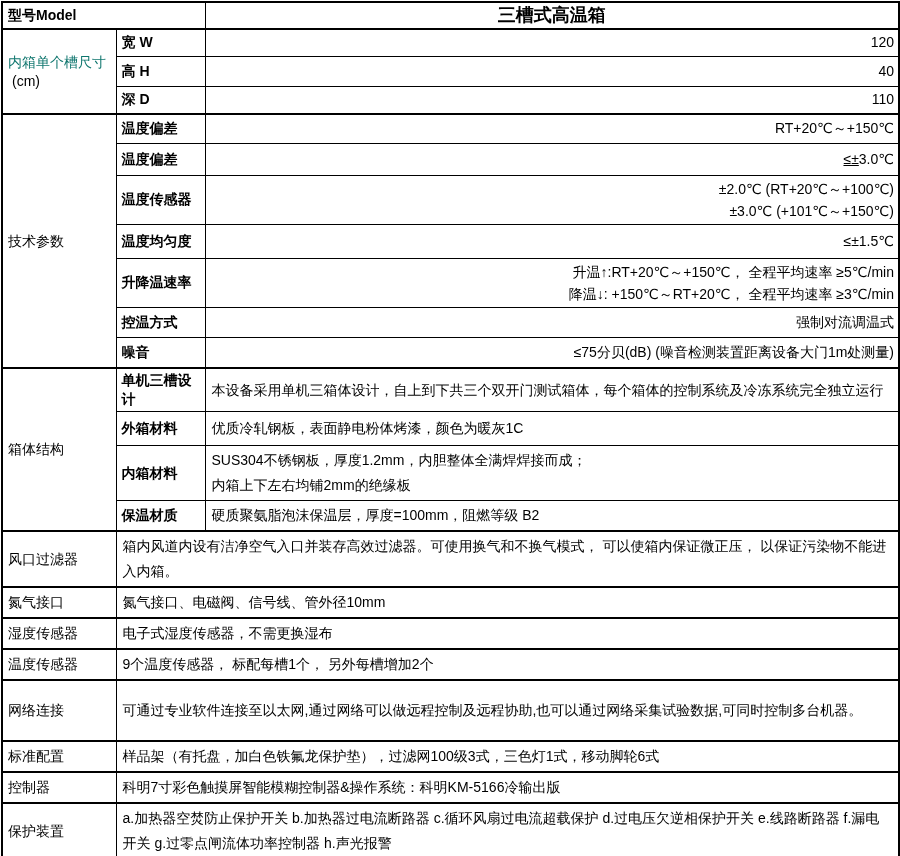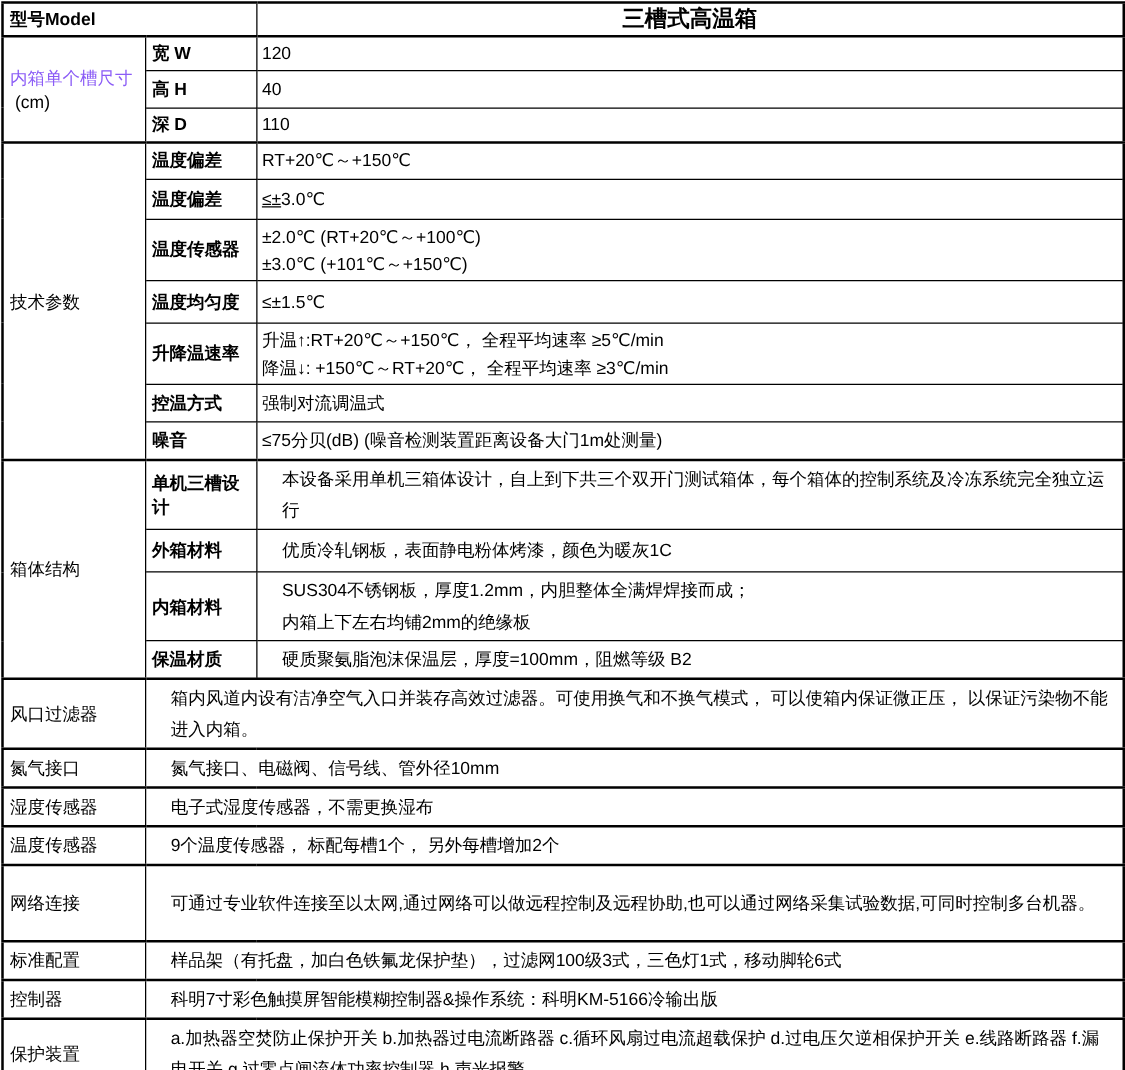--- a/index.html
+++ b/index.html
@@ -30,26 +30,26 @@
     border: 1px solid #000000;
     vertical-align: middle;
     padding: 2px 4px;
     line-height: 19px;
     overflow: hidden;
   }
   tr.sec > td { border-top-width: 2px; margin-top: 24px; }
   td.grp { text-align: left; padding-left: 5px; }
   td.sub { text-align: left; padding-left: 5px; font-weight: bold; }
   td.lbl { text-align: left; padding-left: 5px; }
-  td.val-c { text-align: left; }
-  td.val-l { text-align: left; padding-left: 20px; padding-right: 6px; line-height: 25px; }
+  td.val-c { text-align: right; }
+  td.val-l { text-align: left; padding-left: 6px; padding-right: 6px; line-height: 25px; }
   td.val-c .ln { line-height: 22px; }
   .bold { font-weight: bold; }
   .title-cell { text-align: center; font-weight: bold; font-size: 18px; }
-  .red { color: #8b5cf6; }
+  .red { color: #0f766e; }
   .ul { text-decoration: underline; }
   .unit-line { padding-left: 4px; }
 </style>
 </head>
 <body>
 
 <div class="wrap">
   <table class="spec">
     <colgroup>
         <col class="c1">

